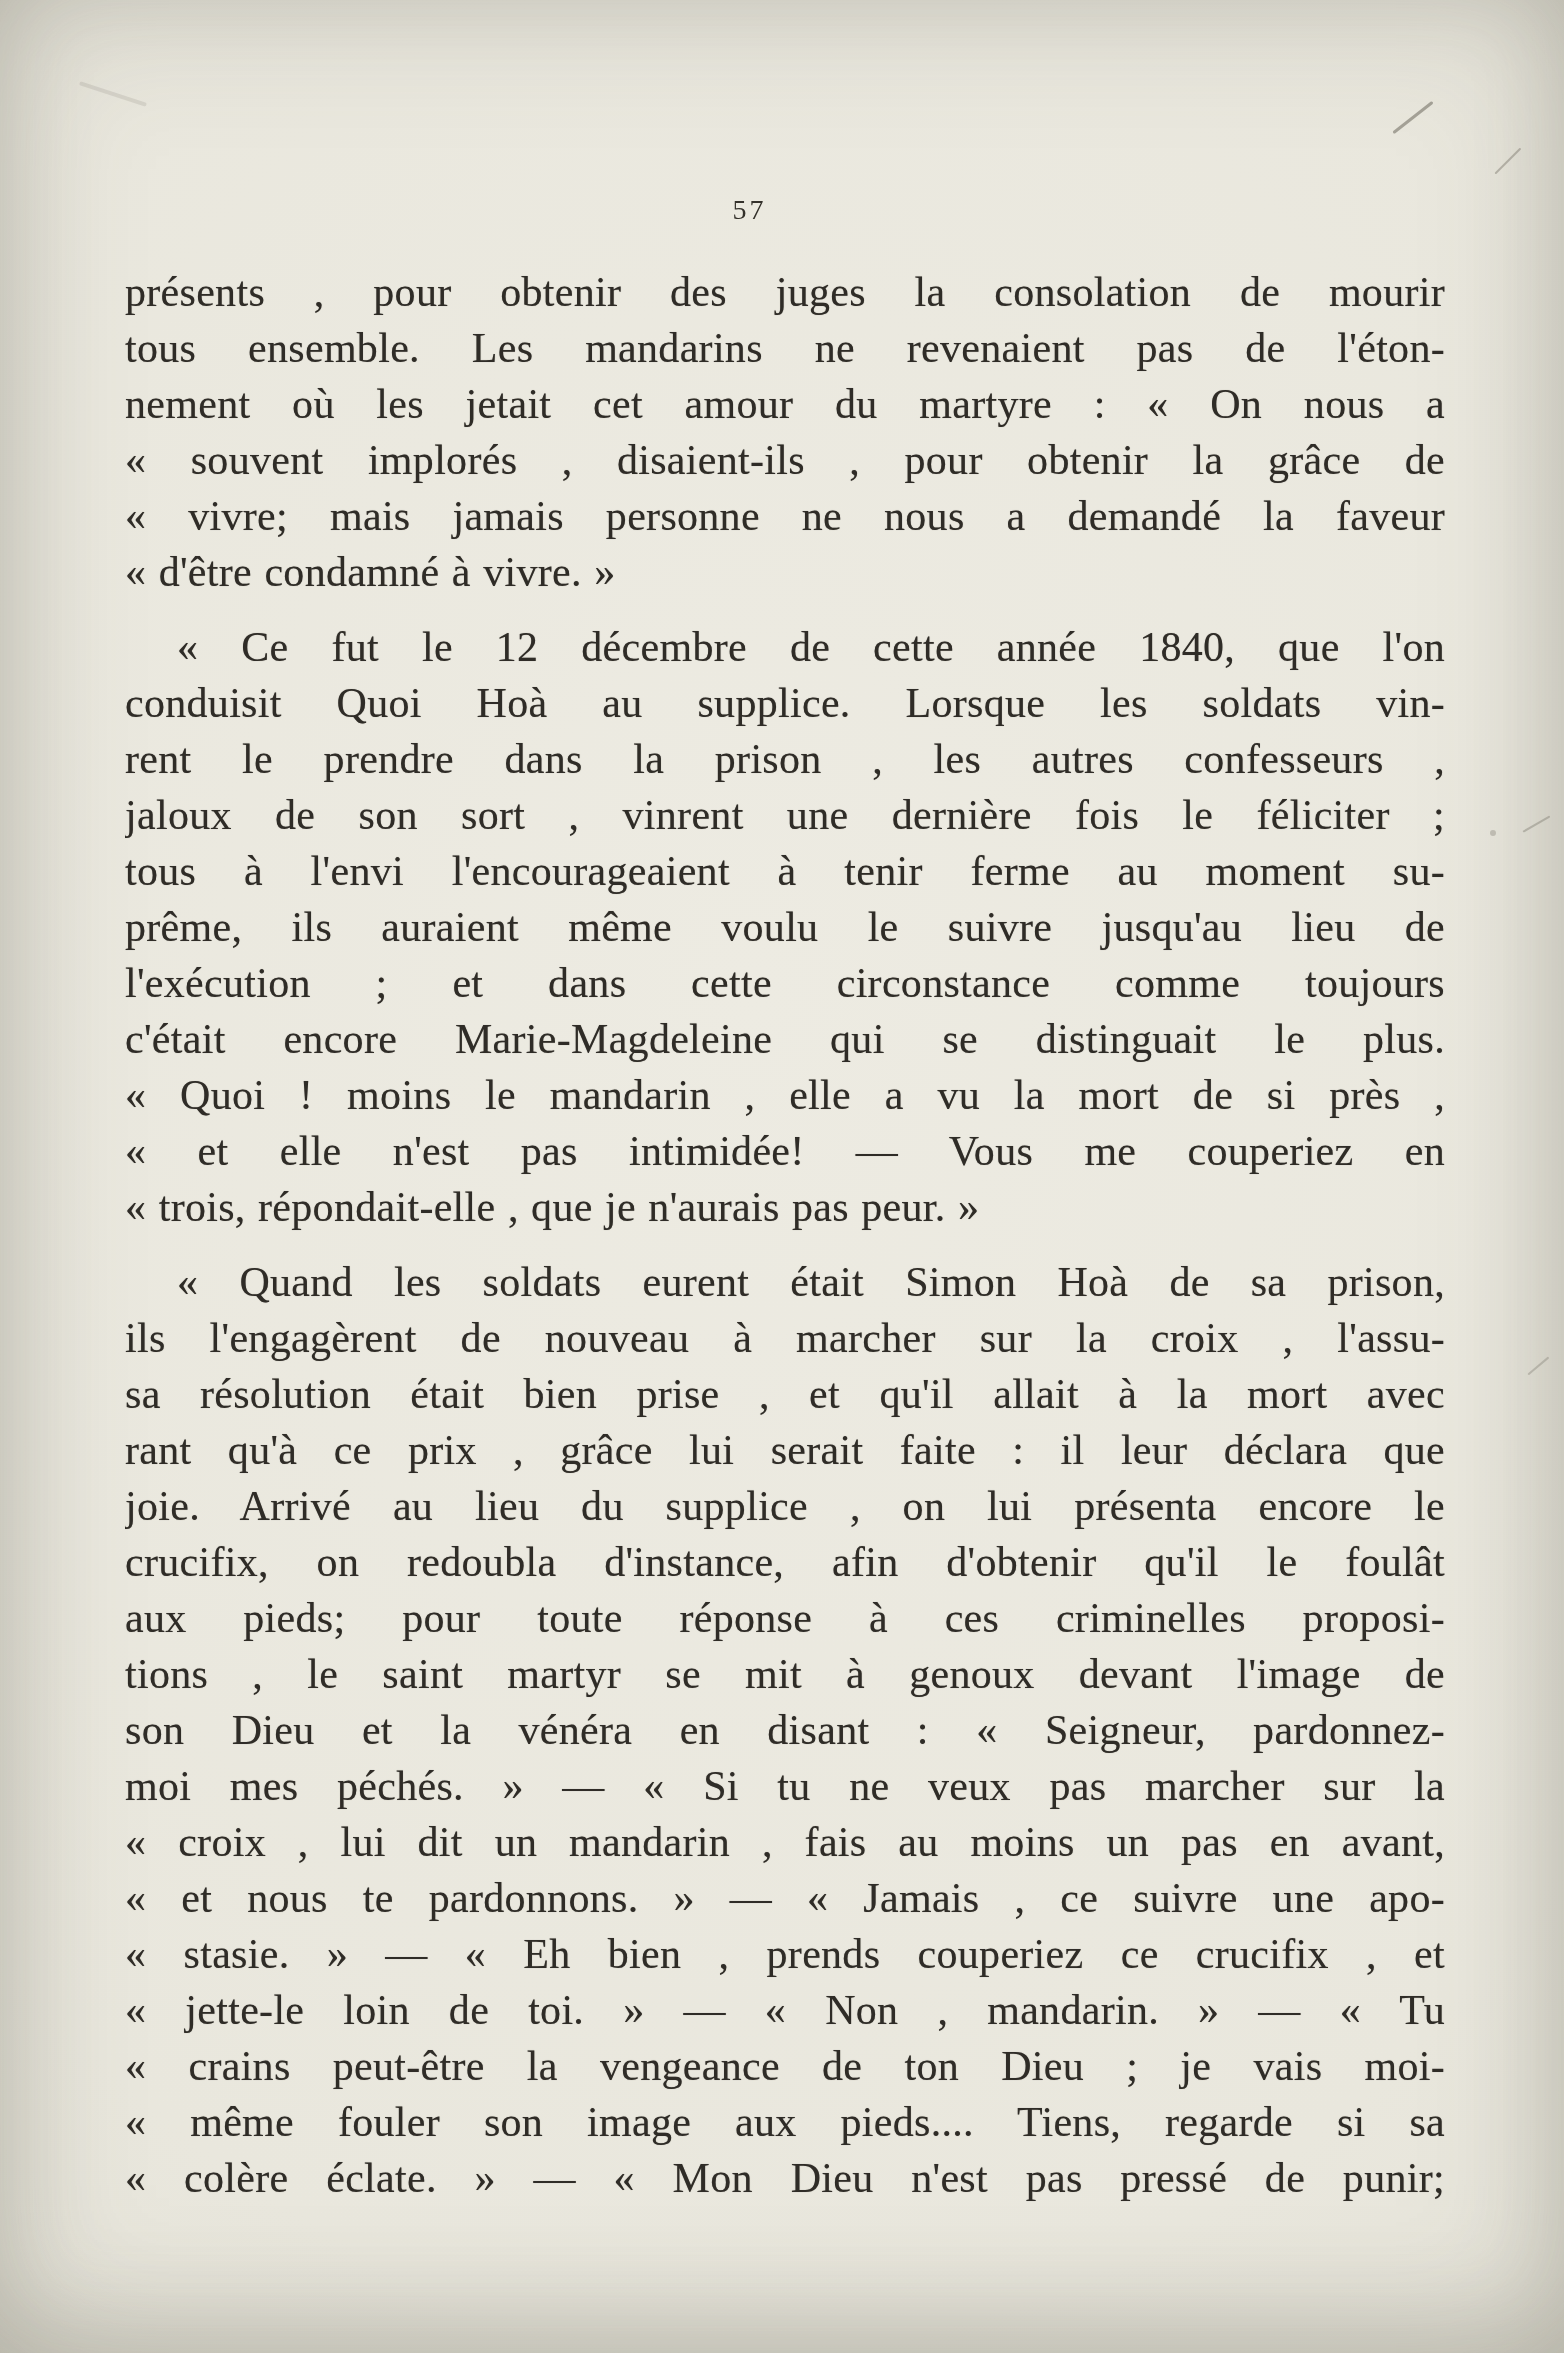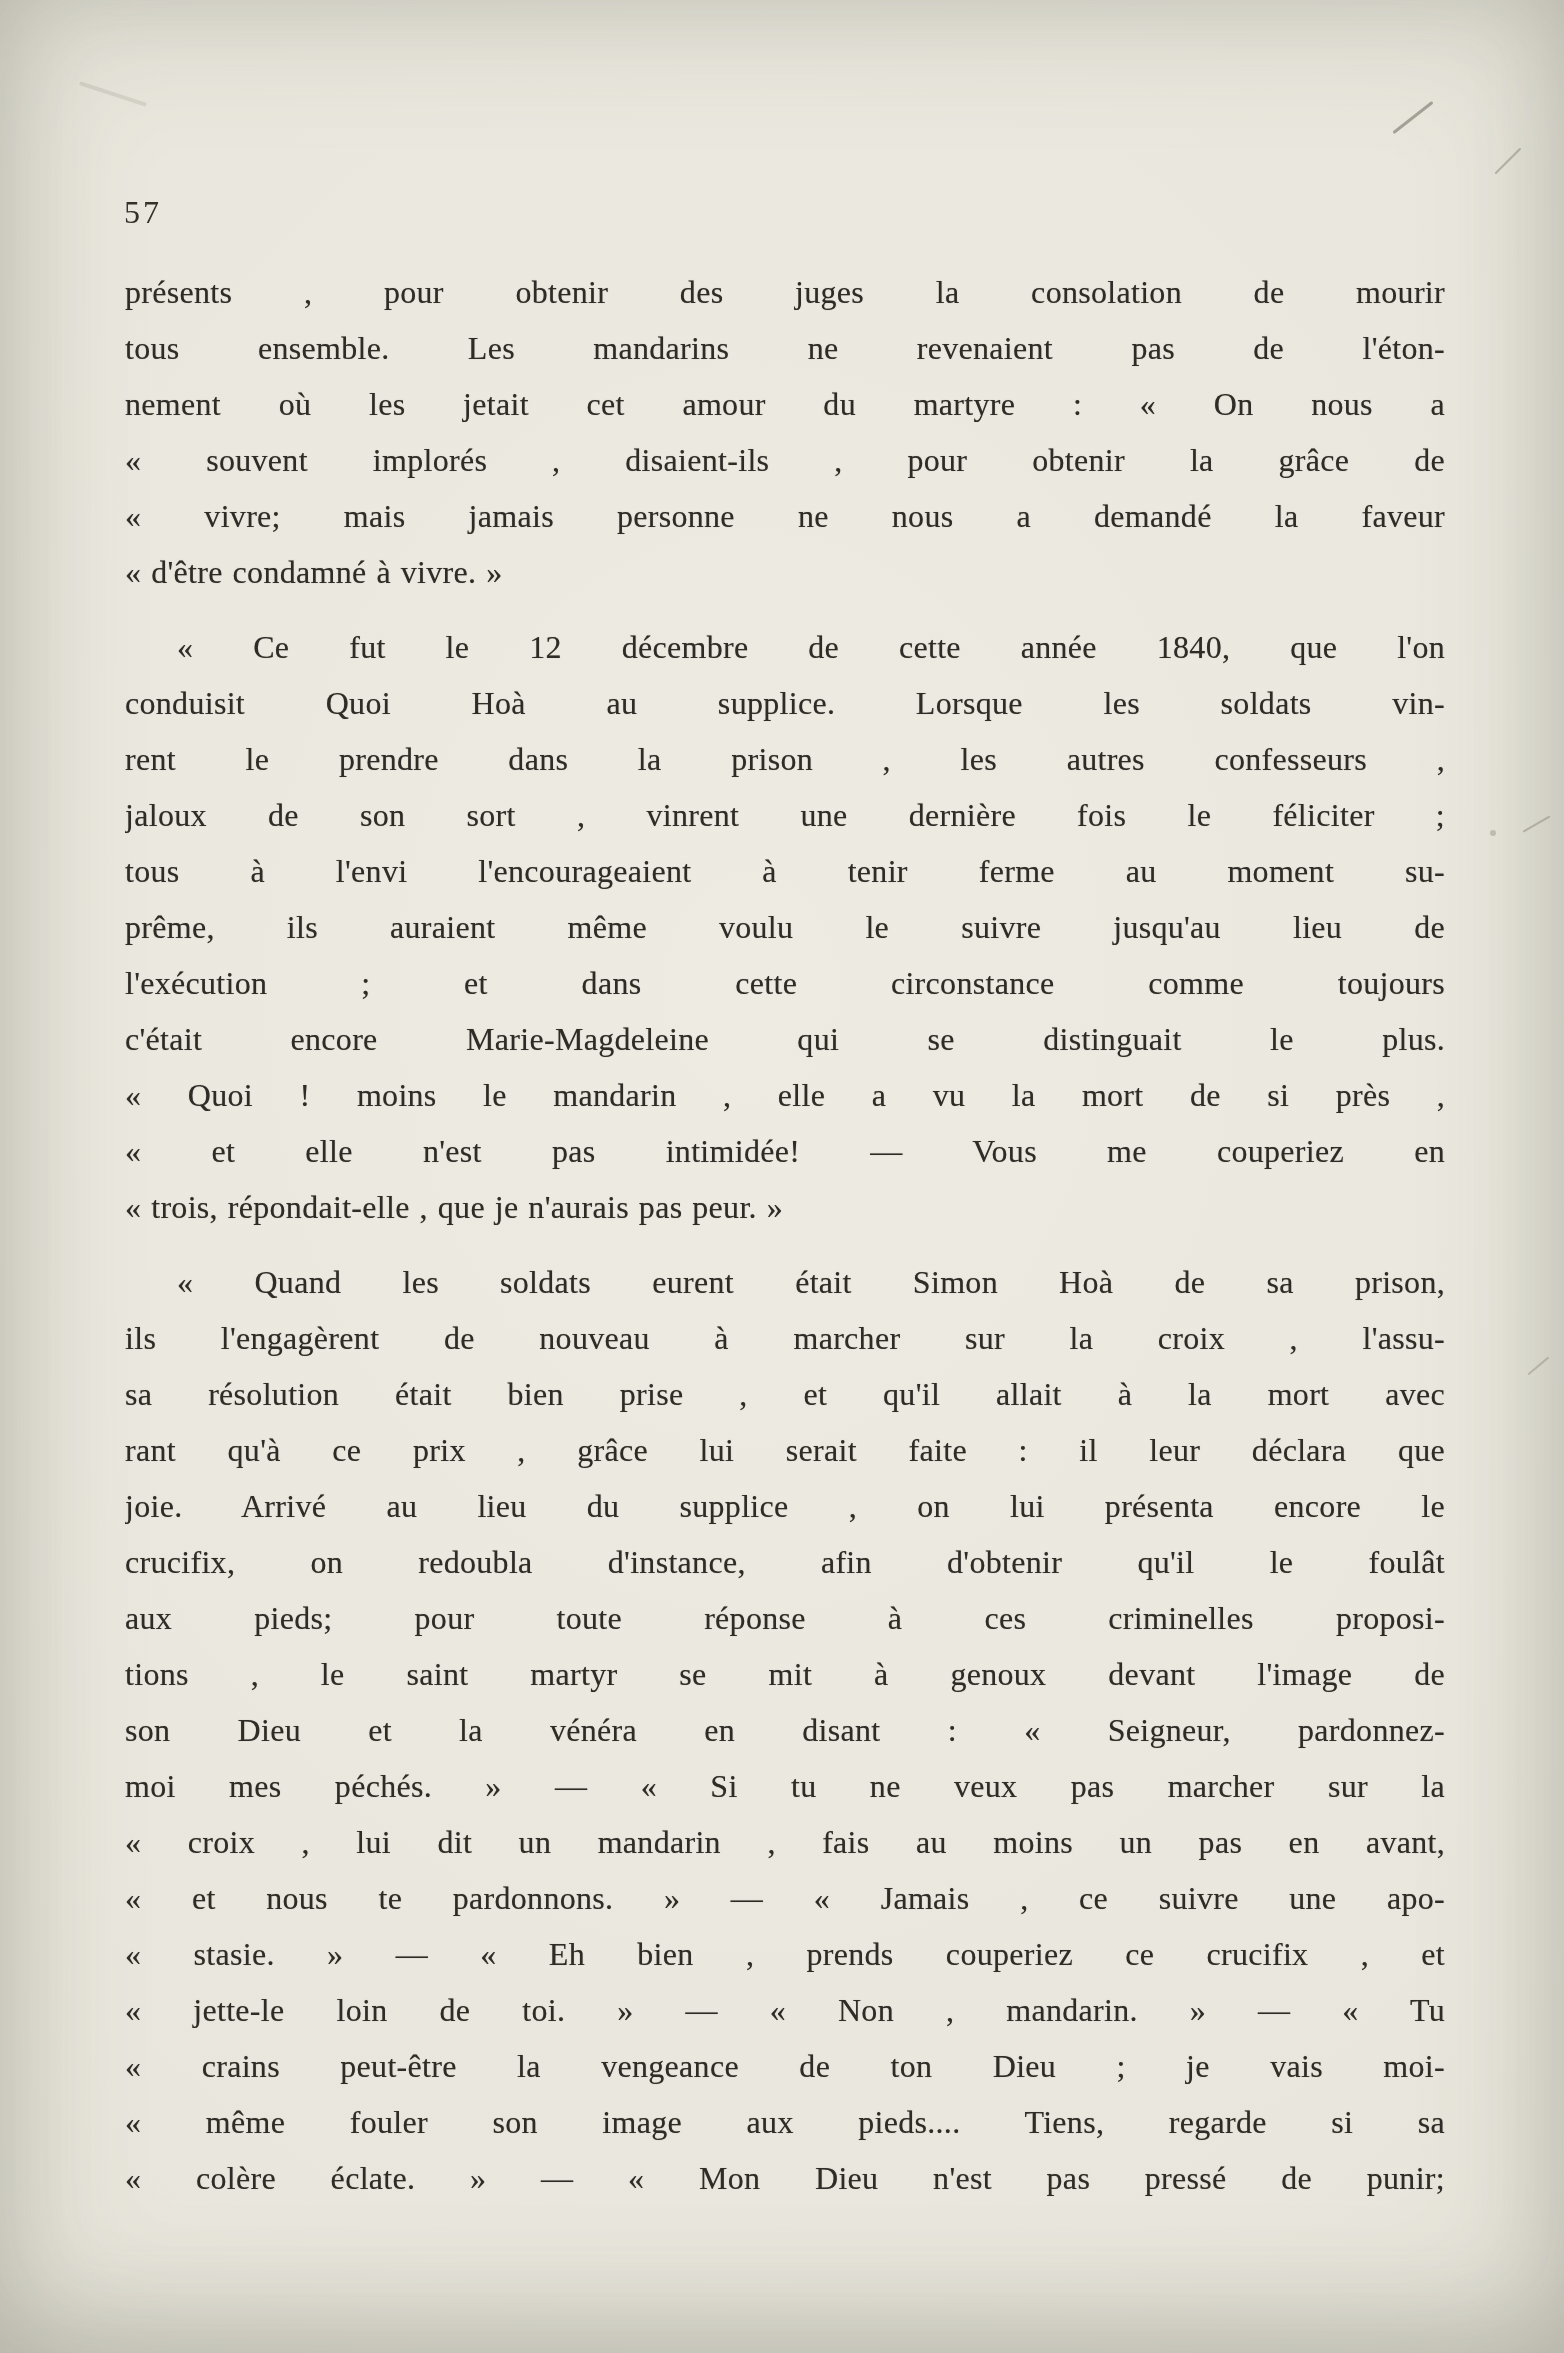--- a/index.html
+++ b/index.html
@@ -18,29 +18,29 @@
     position:relative;
     width:1565px;height:2354px;
     background:
       radial-gradient(ellipse 140% 120% at 48% 42%, #edebe2 0%, var(--paper) 48%, #e2e0d5 82%, #d8d6ca 100%);
     box-shadow:inset 0 0 141px rgba(90,88,74,0.25), inset 0 -31px 94px rgba(95,92,78,0.18);
     color:var(--ink);
   }
   .page-number{
     position:absolute;
     top:194px;left:124px;width:1251px;
-    text-align:left;
-    font-size:32px;
+    text-align:center;
+    font-size:28px;
     letter-spacing:3.1px;
     color:#34312b;
   }
   .text-block{
     position:absolute;
     top:264px;left:125px;width:1320px;
-    font-size:32px;
+    font-size:42px;
     letter-spacing:0.3px;
     word-spacing:1.6px;
     text-shadow:0 0 0.8px rgba(45,40,33,0.45);
   }
   .line{
     height:var(--lh);
     line-height:var(--lh);
     overflow:hidden;
     text-align:left;
     white-space:normal;

